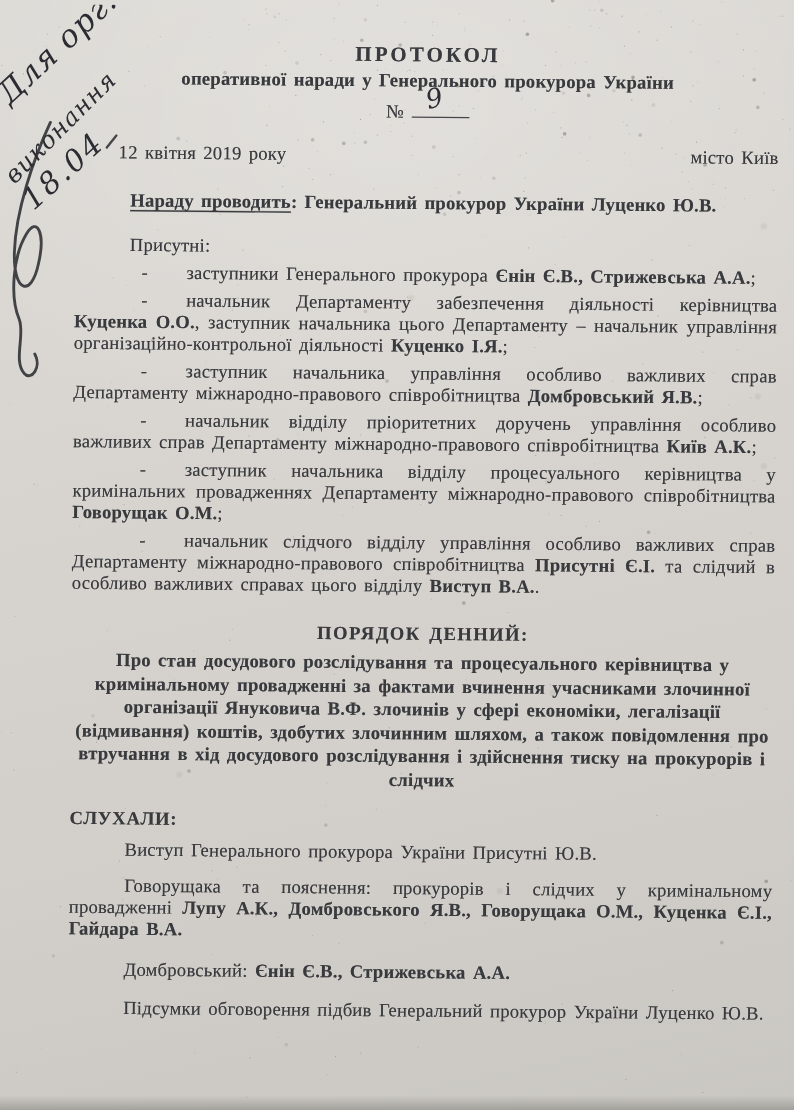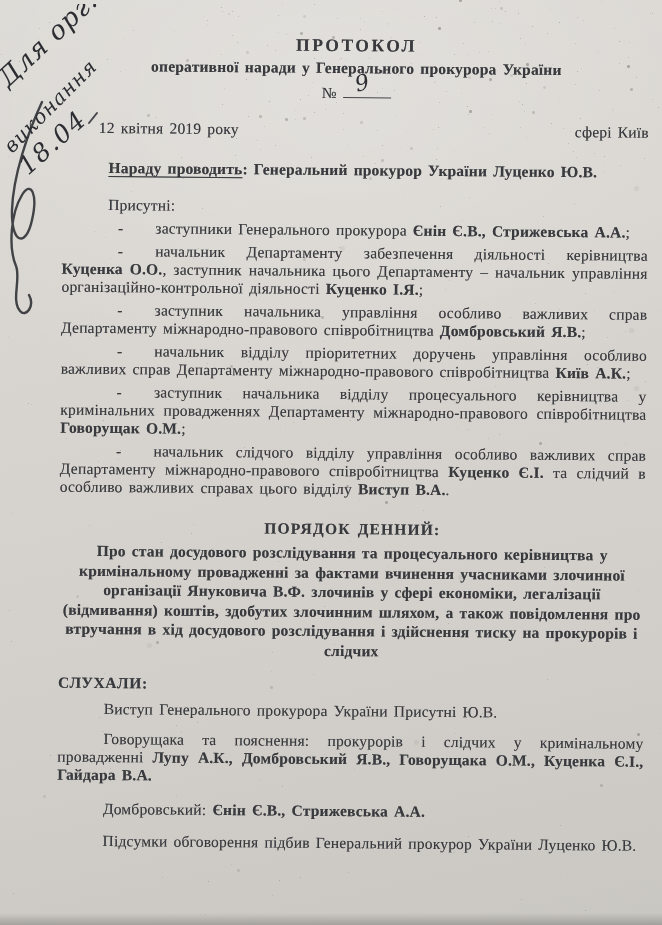--- a/index.html
+++ b/index.html
@@ -74,45 +74,45 @@
 
   <div class="title">ПРОТОКОЛ</div>
   <div class="subtitle">оперативної наради у Генерального прокурора України</div>
 
   <div class="nr">
     <span>№</span><span class="nr-line"><span class="pen-nine">9</span></span>
   </div>
 
   <div class="daterow">
     <span class="date">12 квітня 2019 року</span>
-    <span>сфері Київ</span>
+    <span>місто Київ</span>
   </div>
 
   <p class="para ind conducts"><b class="ul">Нараду проводить</b><span>: </span><span>Генеральний прокурор України </span><b>Луценко Ю.В.</b></p>
 
   <p class="para ind present">Присутні:</p>
 
   <p class="para bullet"><span>-</span><span class="tab"></span><span>заступники Генерального прокурора </span><b>Єнін Є.В., Стрижевська А.А.</b><span>;</span></p>
 
   <p class="para bullet"><span>-</span><span class="tab"></span><span>начальник Департаменту забезпечення діяльності керівництва </span><b>Куценка О.О.</b><span>, заступник начальника цього Департаменту – начальник управління організаційно-контрольної діяльності </span><b>Куценко І.Я.</b><span>;</span></p>
 
   <p class="para bullet"><span>-</span><span class="tab"></span><span>заступник начальника управління особливо важливих справ Департаменту міжнародно-правового співробітництва </span><b>Домбровський Я.В.</b><span>;</span></p>
 
   <p class="para bullet"><span>-</span><span class="tab"></span><span>начальник відділу пріоритетних доручень управління особливо важливих справ Департаменту міжнародно-правового співробітництва </span><b>Київ А.К.</b><span>;</span></p>
 
   <p class="para bullet"><span>-</span><span class="tab"></span><span>заступник начальника відділу процесуального керівництва у кримінальних провадженнях Департаменту міжнародно-правового співробітництва </span><b>Говорущак О.М.</b><span>;</span></p>
 
-  <p class="para bullet"><span>-</span><span class="tab"></span><span>начальник слідчого відділу управління особливо важливих справ Департаменту міжнародно-правового співробітництва </span><b>Куценко Є.І.</b><span> та слідчий в особливо важливих справах цього відділу </span><b>Виступ В.А.</b><span>.</span></p>
+  <p class="para bullet"><span>-</span><span class="tab"></span><span>начальник слідчого відділу управління особливо важливих справ Департаменту міжнародно-правового співробітництва </span><b>Присутні Є.І.</b><span> та слідчий в особливо важливих справах цього відділу </span><b>Виступ В.А.</b><span>.</span></p>
 
   <div class="sec-h agenda-h">ПОРЯДОК ДЕННИЙ:</div>
   <p class="agenda-p">Про стан досудового розслідування та процесуального керівництва у кримінальному провадженні за фактами вчинення учасниками злочинної організації Януковича В.Ф. злочинів у сфері економіки, легалізації (відмивання) коштів, здобутих злочинним шляхом, а також повідомлення про втручання в хід досудового розслідування і здійснення тиску на прокурорів і слідчих</p>
 
   <p class="para sec-h heard-h">СЛУХАЛИ:</p>
 
   <p class="para ind speech"><span>Виступ Генерального прокурора України </span><span>Присутні Ю.В.</span></p>
 
-  <p class="para ind info"><span>Говорущака та пояснення: прокурорів і слідчих у кримінальному провадженні </span><b>Лупу А.К., Домбровський Я.В., Говорущака О.М., Куценка Є.І., Гайдара В.А.</b></p>
+  <p class="para ind info"><span>Говорущака та пояснення: прокурорів і слідчих у кримінальному провадженні </span><b>Лупу А.К., Домбровського Я.В., Говорущака О.М., Куценка Є.І., Гайдара В.А.</b></p>
 
   <p class="para ind spoke"><span>Домбровський: </span><b>Єнін Є.В., Стрижевська А.А.</b></p>
 
   <p class="para ind summary"><span>Підсумки обговорення підбив Генеральний прокурор України </span><span>Луценко Ю.В.</span></p>
 
 </div>
 
 </body></html>

